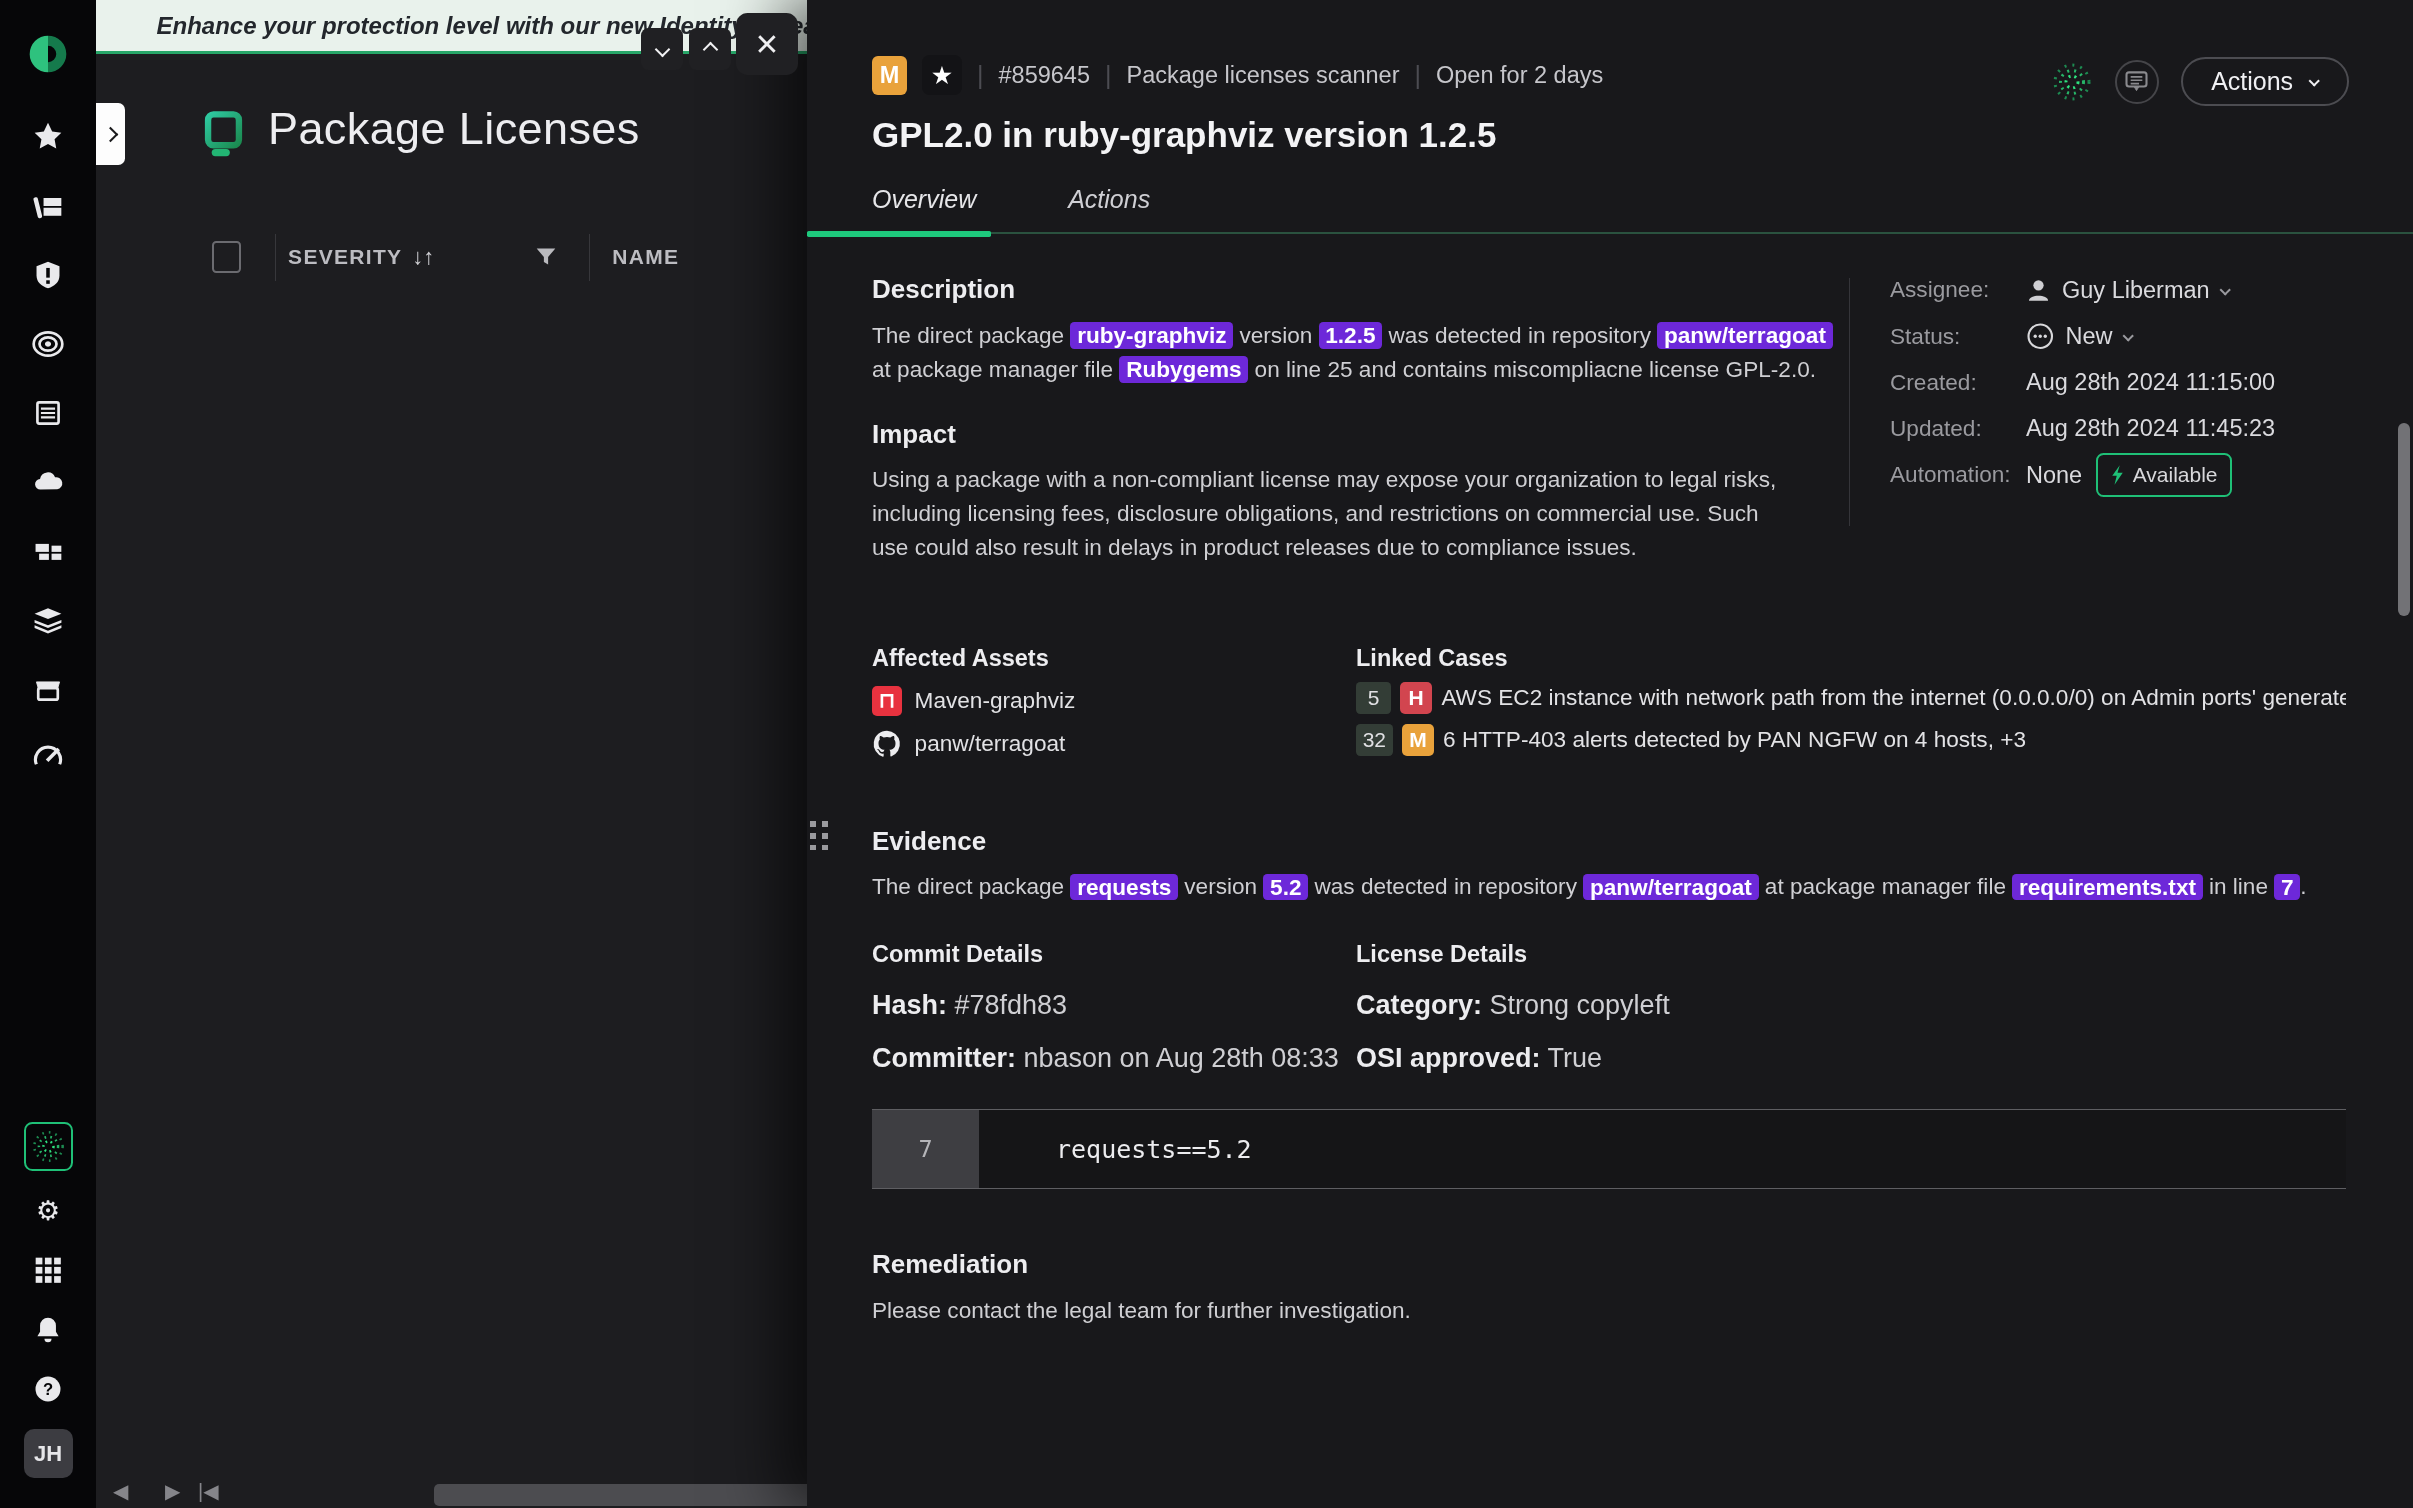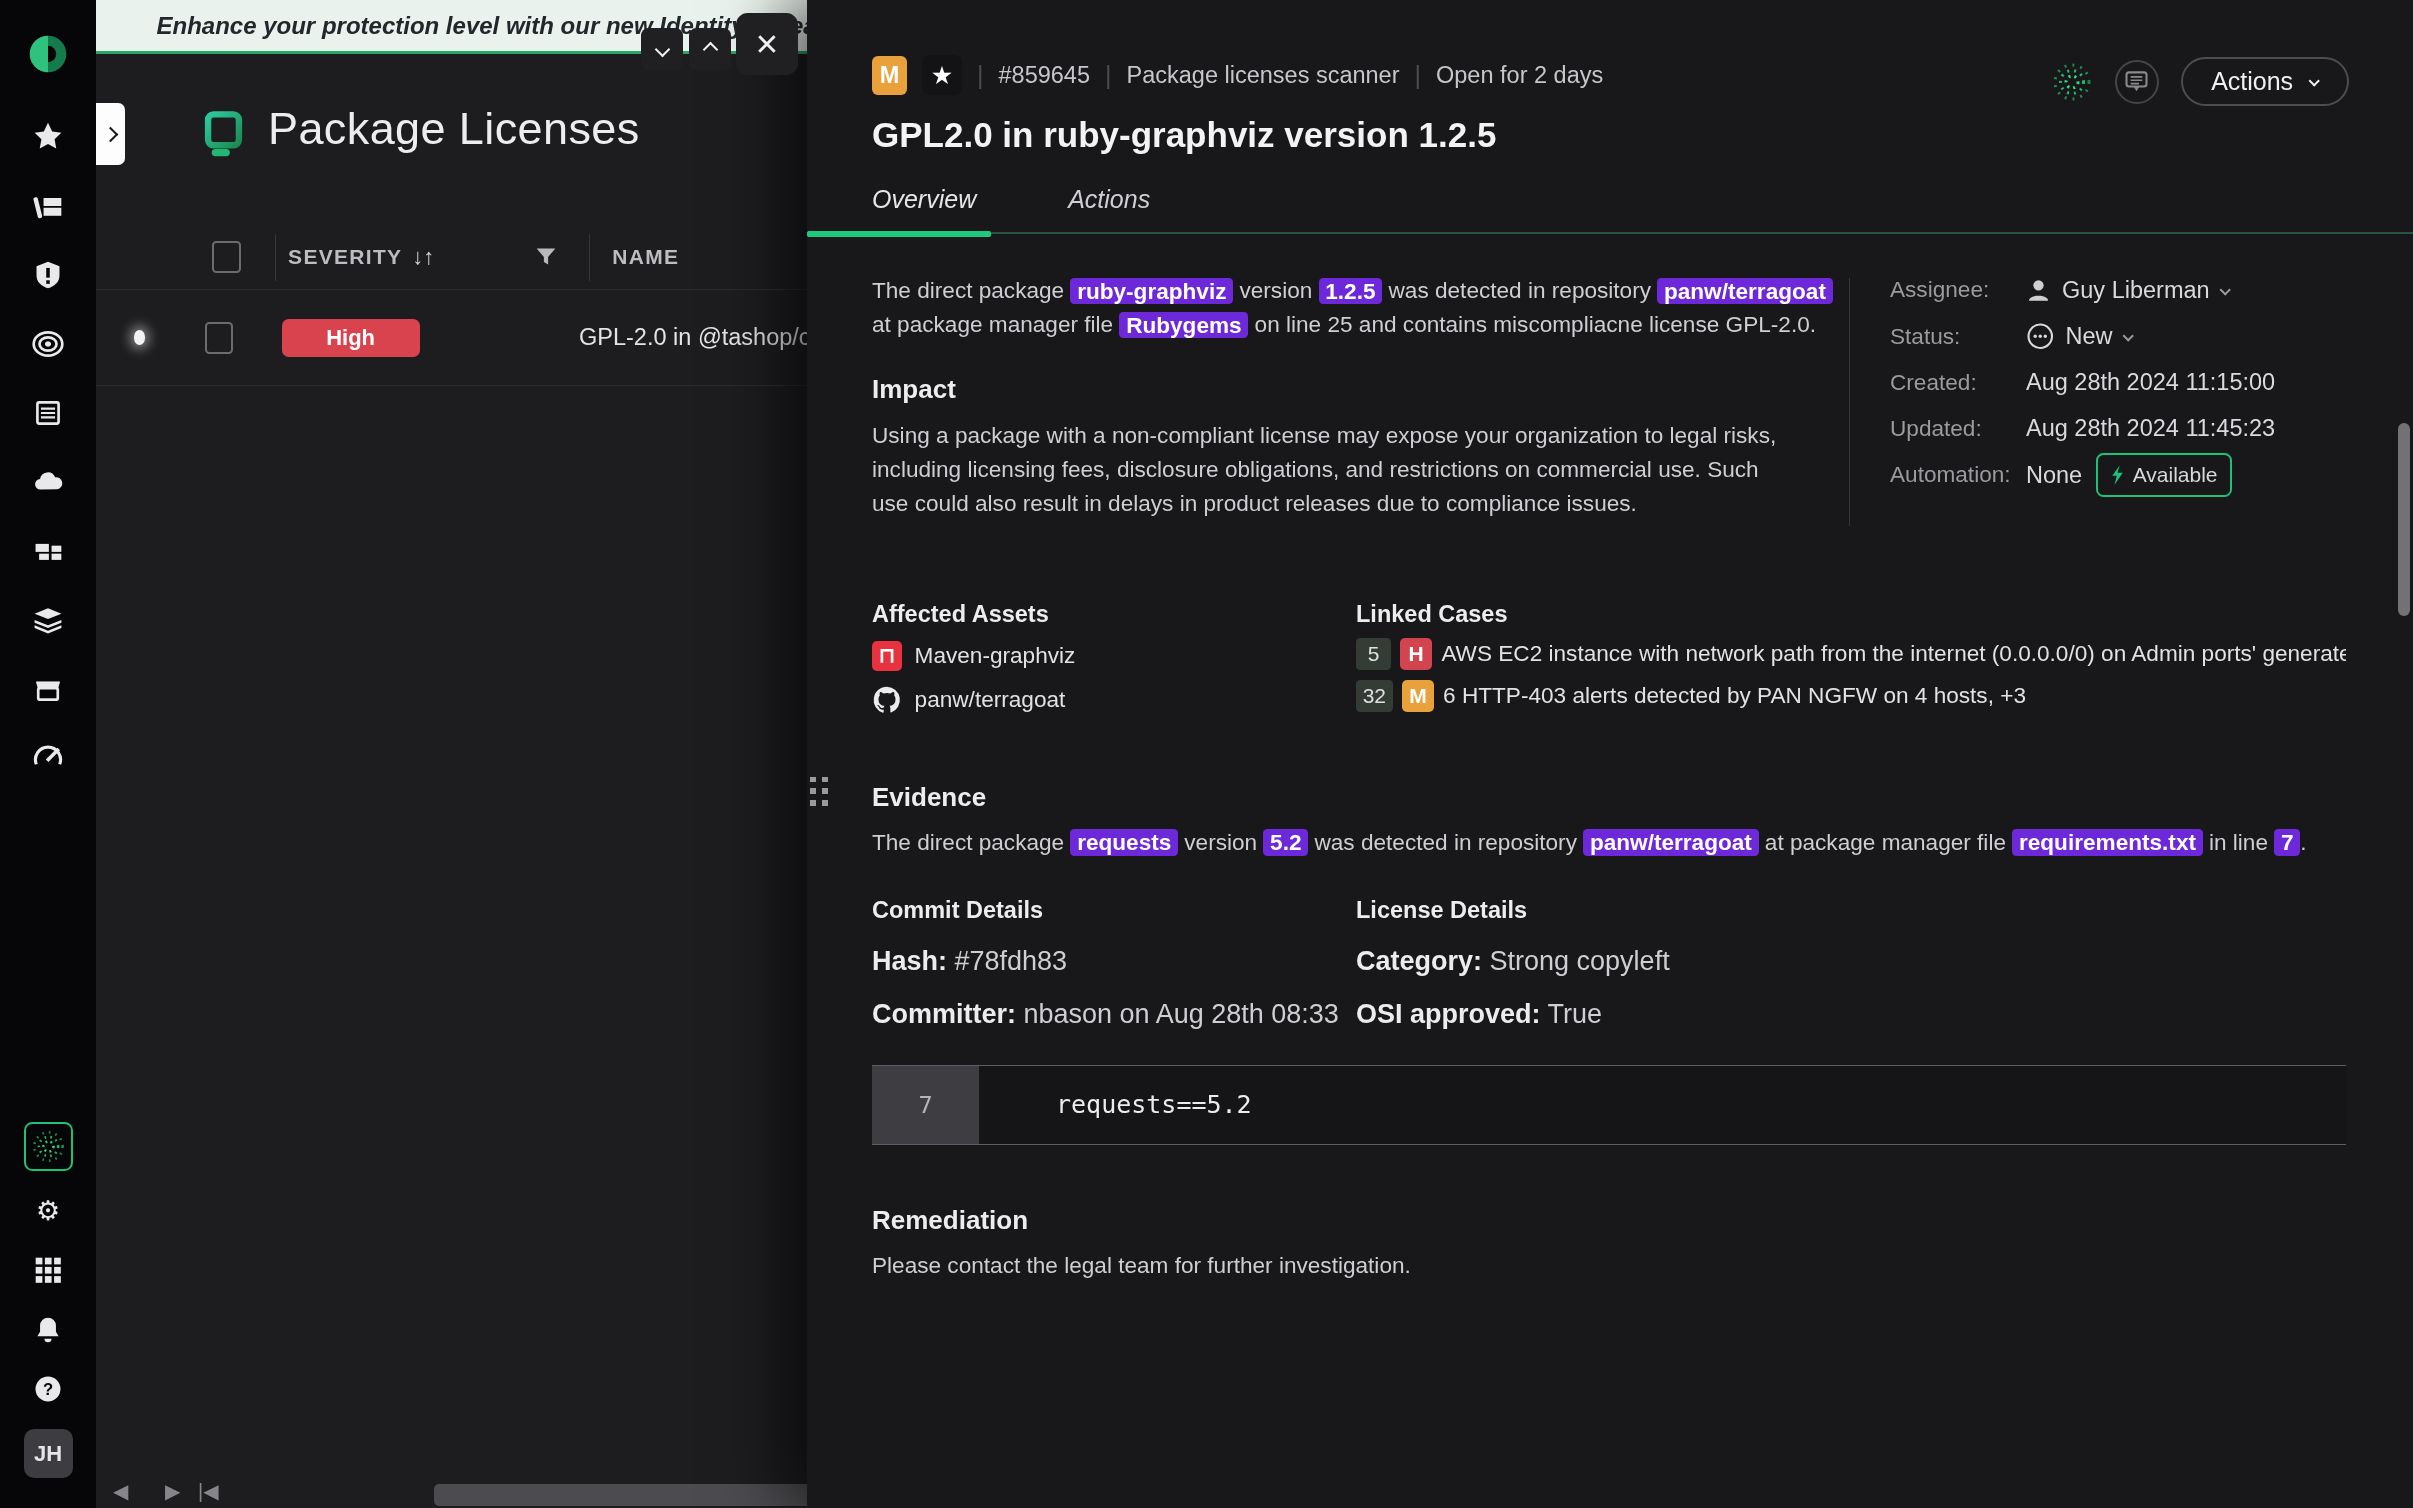--- a/index.html
+++ b/index.html
@@ -290,30 +290,20 @@
         <svg width="22" height="22" viewBox="0 0 26 26">
             <path d="M2 3h22l-8.5 10v9l-5-3v-6z" fill="#b9b9bd"></path>
           </svg>
       </div>
       <div style="width:32px"></div>
       <div class="vline"></div>
       <div style="width:22px"></div>
       <span>NAME</span>
     </div>
 
-    <div id="trow">
-      <div style="width:39px"></div>
-      <div class="unread-dot"></div>
-      <div style="width:61px"></div>
-      <div class="checkbox"></div>
-      <div style="width:49px"></div>
-      <div class="sev-high">High</div>
-      <div style="width:162px"></div>
-      <span class="row-name">GPL-2.0 in @tashop/c</span>
-    </div>
 
     <span class="pager-glyph" style="left:17px">◀</span>
     <span class="pager-glyph" style="left:69px">▶</span>
     <span class="pager-glyph" style="left:102px">|◀</span>
     <div id="hscroll"></div>
   </section>
 
   <section id="detail">
     <div class="dp-inner">
 
@@ -354,20 +344,21 @@
       <h2 id="dp-title">GPL2.0 in ruby-graphviz version 1.2.5</h2>
 
       <div id="tabs">
         <div class="tab active">Overview</div>
         <div class="tab inactive">Actions</div>
       </div>
 
       <div id="content">
 
         <div id="left-col">
+          <h3 class="h-section">Description</h3>
           <p class="para" style="max-width:972px"><span>The direct package </span><span class="chip">ruby-graphviz</span><span> version </span><span class="chip">1.2.5</span><span> was detected in repository </span><span class="chip">panw/terragoat</span><span> at package manager file </span><span class="chip">Rubygems</span><span> on line 25 and contains miscompliacne license GPL-2.0.</span></p>
 
           <h3 class="h-section" style="margin-top:32px">Impact</h3>
           <p class="para" style="max-width:926px">Using a package with a non-compliant license may expose your organization to legal risks, including licensing fees, disclosure obligations, and restrictions on commercial use. Such use could also result in delays in product releases due to compliance issues.</p>
         </div>
 
         <div id="meta-divider"></div>
 
         <div id="meta-col">
           <div class="meta-row">

